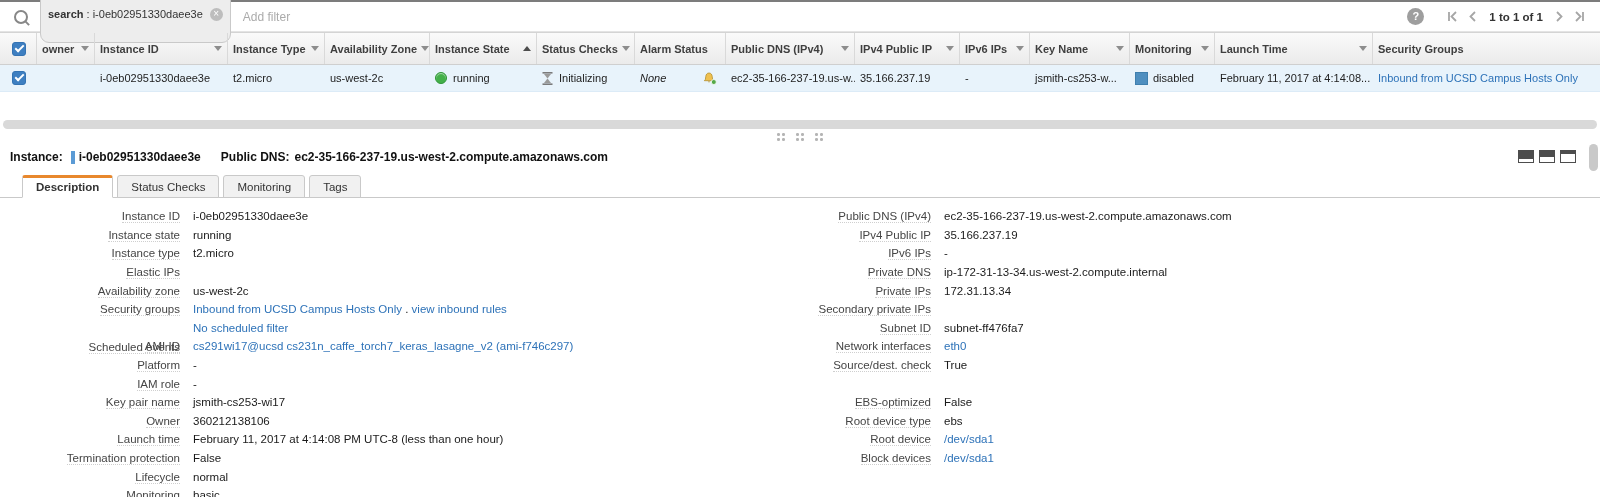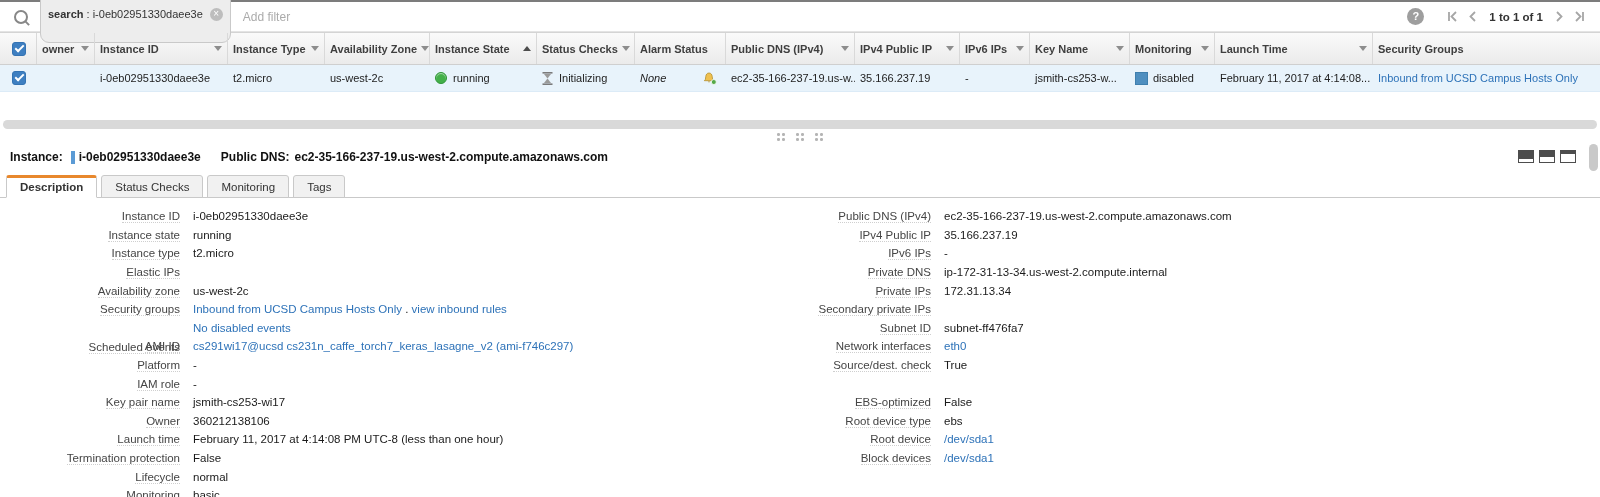--- a/index.html
+++ b/index.html
@@ -54,21 +54,21 @@
   .dh-id{font-weight:bold}
   .dns-label{margin-left:20px}
   .dns-val{font-weight:bold;margin-left:5px}
   .layout-icons{position:absolute;right:24px;top:9px;display:flex}
   .lic{width:16px;height:13px;border:1px solid #4d4d4d;margin-left:5px;box-sizing:border-box}
   .lic.a{background:linear-gradient(#4d4d4d 0 8px,#fff 8px)}
   .lic.b{background:linear-gradient(#4d4d4d 0 6px,#fff 6px)}
   .lic.c{background:linear-gradient(#4d4d4d 0 3px,#fff 3px)}
   .vthumb{position:absolute;right:2px;top:3px;width:9px;height:27px;background:#c9c9c9;border-radius:5px}
   
-  .tabs{display:flex;padding-left:6px;margin-top:5px;margin-bottom:-1px;position:relative;z-index:2}
+  .tabs{display:flex;padding-left:22px;margin-top:5px;margin-bottom:-1px;position:relative;z-index:2}
   .tab{background:#f1f1f1;border:1px solid #c9c9c9;border-radius:3px 3px 0 0;padding:5px 13px 4px;font-size:11.5px;color:#333;margin-right:4px;cursor:pointer}
   .tab.active{background:#fff;font-weight:bold;border-top:3px solid #e8882d;border-bottom:1px solid #fff;padding-top:3px}
   .tabline{border-top:1px solid #c9c9c9}
   
   .desc{display:flex;padding:9px 0 0 8px;font-size:11.5px}
   .dcol-left{width:758px;flex:none}
   .dcol-right{flex:1}
   .drow{display:flex;align-items:center;height:18.6px}
   .dlab{text-align:right;color:#454545;flex:none}
   .dlabtext{border-bottom:1px dotted #cfcfcf}
@@ -285,21 +285,21 @@
       <div class="drow">
         <span class="dlab" style="width: 172px;"><span class="dlabtext">Availability zone</span></span>
         <span class="dval"><span>us-west-2c</span></span>
       </div>
       <div class="drow">
         <span class="dlab" style="width: 172px;"><span class="dlabtext">Security groups</span></span>
         <span class="dval"><span class="lnk">Inbound from UCSD Campus Hosts Only</span><span> . </span><span class="lnk">view inbound rules</span></span>
       </div>
       <div class="drow">
         <span class="dlab" style="width: 172px; margin-top: 38px;"><span class="dlabtext">Scheduled events</span></span>
-        <span class="dval"><span class="lnk">No disabled events</span></span>
+        <span class="dval"><span class="lnk">No scheduled filter</span></span>
       </div>
       <div class="drow">
         <span class="dlab" style="width: 172px;"><span class="dlabtext">AMI ID</span></span>
         <span class="dval"><span class="lnk">cs291wi17@ucsd cs231n_caffe_torch7_keras_lasagne_v2 (ami-f746c297)</span></span>
       </div>
       <div class="drow">
         <span class="dlab" style="width: 172px;"><span class="dlabtext">Platform</span></span>
         <span class="dval"><span>-</span></span>
       </div>
       <div class="drow">

